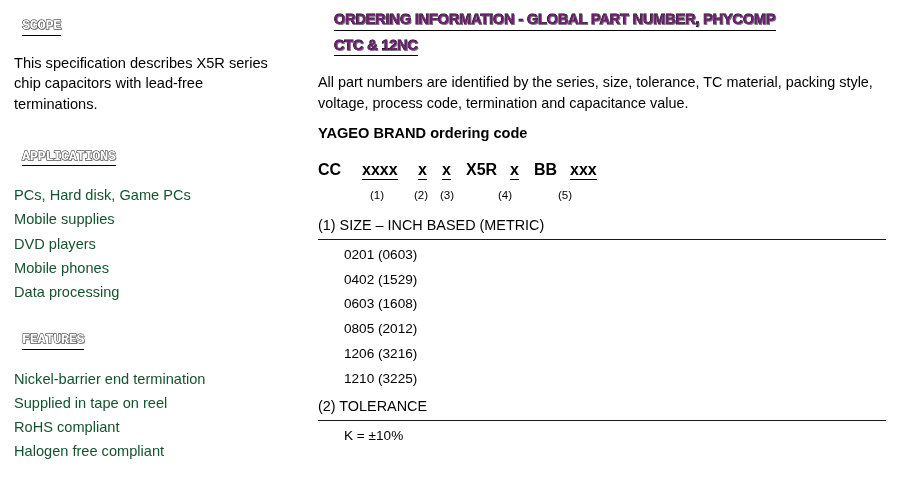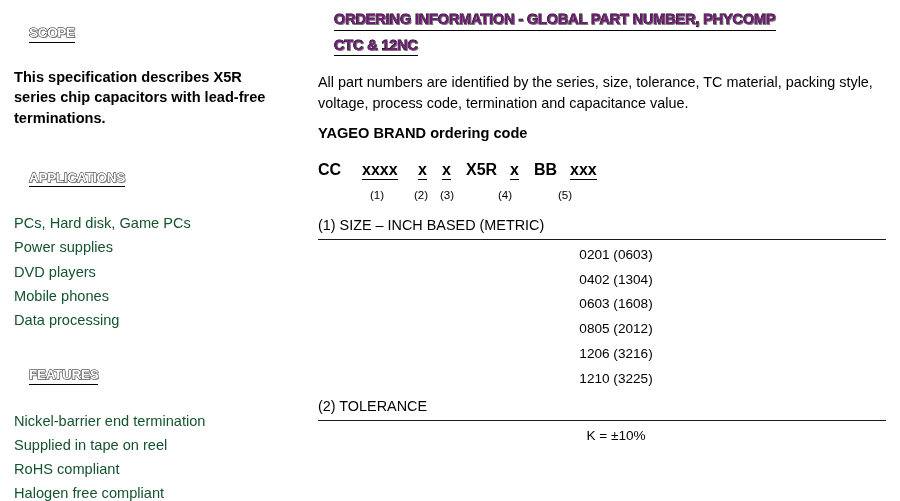--- a/index.html
+++ b/index.html
@@ -30,45 +30,44 @@
   }
   .col-right {
     position: absolute;
     left: 318px;
     top: 10px;
     width: 570px;
   }
 
   
   .sec-head {
-    font-family: Liberation Sans, sans-serif;
+    font-family: Liberation Mono, monospace;
     font-weight: bold;
     font-size: 13.5px;
     letter-spacing: -0.3px;
     text-transform: uppercase;
     color: #ffffff;
     -webkit-text-stroke: 0.9px #000000;
     paint-order: stroke fill;
     text-shadow: 1px 1px 0 #7a7a7a;
     border-bottom: 1.4px solid #000000;
     display: inline-block;
     padding-bottom: 1px;
     line-height: 1.15;
-    margin: 15px;
+    margin: 8px;
   }
 
   .left-head-wrap { margin-bottom: 9px; }
 
   
   .body-text {
     font-size: 14.6px;
     line-height: 1.42;
     margin: 0;
     color: #000000;
-    font-weight: bold;
   }
   .list-line {
     font-size: 14.6px;
     line-height: 1.66;
     margin: 0;
     color: #14532d;
   }
 
   .gap-lg { height: 26px; }
   .gap-md { height: 20px; }
@@ -160,21 +159,20 @@
     border-top: 1.7px solid #1a1a1a;
     margin: 0;
     width: 568px;
     height: 0;
   }
   .table-row {
     font-size: 13.6px;
     line-height: 1.82;
     padding-left: 26px;
     margin: 0;
-    text-align: center;
   }
   .rows-wrap { padding-top: 3px; }
 </style>
 </head>
 <body>
 
 <div class="page">
 
   <div class="col-left">
 
@@ -182,21 +180,21 @@
       <div class="sec-head">SCOPE</div>
     </div>
     <p class="body-text">This specification describes X5R series chip capacitors with lead-free terminations.</p>
 
     <div class="gap-lg"></div>
 
     <div class="left-head-wrap">
       <div class="sec-head">APPLICATIONS</div>
     </div>
     <p class="list-line">PCs, Hard disk, Game PCs</p>
-    <p class="list-line">Power supplies</p>
+    <p class="list-line">Mobile supplies</p>
     <p class="list-line">DVD players</p>
     <p class="list-line">Mobile phones</p>
     <p class="list-line">Data processing</p>
 
     <div class="gap-md"></div>
 
     <div class="left-head-wrap">
       <div class="sec-head">FEATURES</div>
     </div>
     <p class="list-line">Nickel-barrier end termination</p>
@@ -237,21 +235,21 @@
         <span class="ann" style="left:180px;">(4)</span>
         <span class="ann" style="left:240px;">(5)</span>
       </div>
     </div>
 
     <div class="table-sec">
       <p class="table-head">(1) SIZE – INCH BASED (METRIC)</p>
       <hr class="rule">
       <div class="rows-wrap">
         <p class="table-row">0201 (0603)</p>
-        <p class="table-row">0402 (1304)</p>
+        <p class="table-row">0402 (1529)</p>
         <p class="table-row">0603 (1608)</p>
         <p class="table-row">0805 (2012)</p>
         <p class="table-row">1206 (3216)</p>
         <p class="table-row">1210 (3225)</p>
       </div>
     </div>
 
     <div class="table-sec" style="margin-top:6px;">
       <p class="table-head">(2) TOLERANCE</p>
       <hr class="rule">

